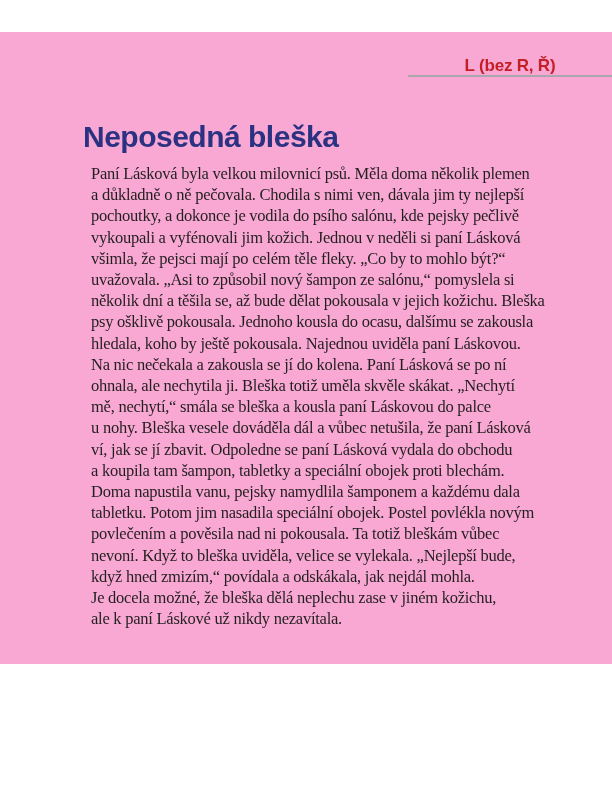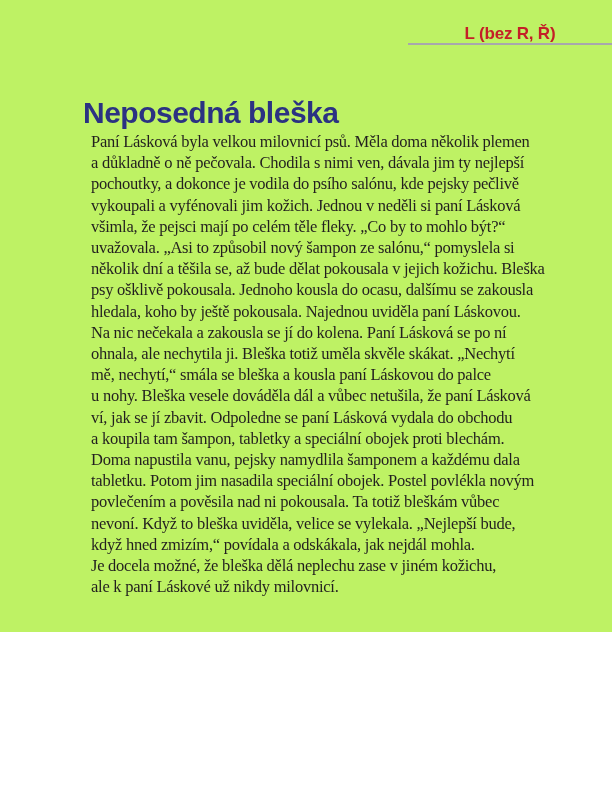--- a/index.html
+++ b/index.html
@@ -5,23 +5,24 @@
 <style>
   html, body {
     margin: 0;
     padding: 0;
     background: #ffffff;
   }
   .page {
     position: relative;
     width: 612px;
     height: 632px;
-    background: #bef264;
+    background: #f9a8d4;
     overflow: hidden;
     font-family: "Liberation Serif", serif;
+    margin-top: 32px;
   }
 
   
   .section-header {
     position: absolute;
     left: 408px;
     top: 24px;
     width: 204px;
     text-align: center;
     font-family: "Liberation Sans", sans-serif;
@@ -37,21 +38,21 @@
     top: 43px;
     width: 204px;
     height: 2px;
     background: #a8a7ad;
   }
 
   
   .page-title {
     position: absolute;
     left: 83px;
-    top: 76px;
+    top: 68px;
     font-family: "Liberation Sans", sans-serif;
     font-weight: 700;
     font-size: 30px;
     line-height: 34px;
     letter-spacing: -0.5px;
     color: #2b3282;
   }
 
   
   .story {
@@ -112,20 +113,20 @@
     <div class="line">mě, nechytí,“ smála se bleška a kousla paní Láskovou do palce</div>
     <div class="line">u nohy. Bleška vesele dováděla dál a vůbec netušila, že paní Lásková</div>
     <div class="line">ví, jak se jí zbavit. Odpoledne se paní Lásková vydala do obchodu</div>
     <div class="line">a koupila tam šampon, tabletky a speciální obojek proti blechám.</div>
     <div class="line">Doma napustila vanu, pejsky namydlila šamponem a každému dala</div>
     <div class="line">tabletku. Potom jim nasadila speciální obojek. Postel povlékla novým</div>
     <div class="line">povlečením a pověsila nad ni pokousala. Ta totiž bleškám vůbec</div>
     <div class="line">nevoní. Když to bleška uviděla, velice se vylekala. „Nejlepší bude,</div>
     <div class="line">když hned zmizím,“ povídala a odskákala, jak nejdál mohla.</div>
     <div class="line">Je docela možné, že bleška dělá neplechu zase v jiném kožichu,</div>
-    <div class="line">ale k paní Láskové už nikdy milovnicí.</div>
+    <div class="line">ale k paní Láskové už nikdy nezavítala.</div>
   </div>
 
   <div class="footer-strip">
     <span class="page-number">9</span>
   </div>
 
 </div>
 
 </body></html>

